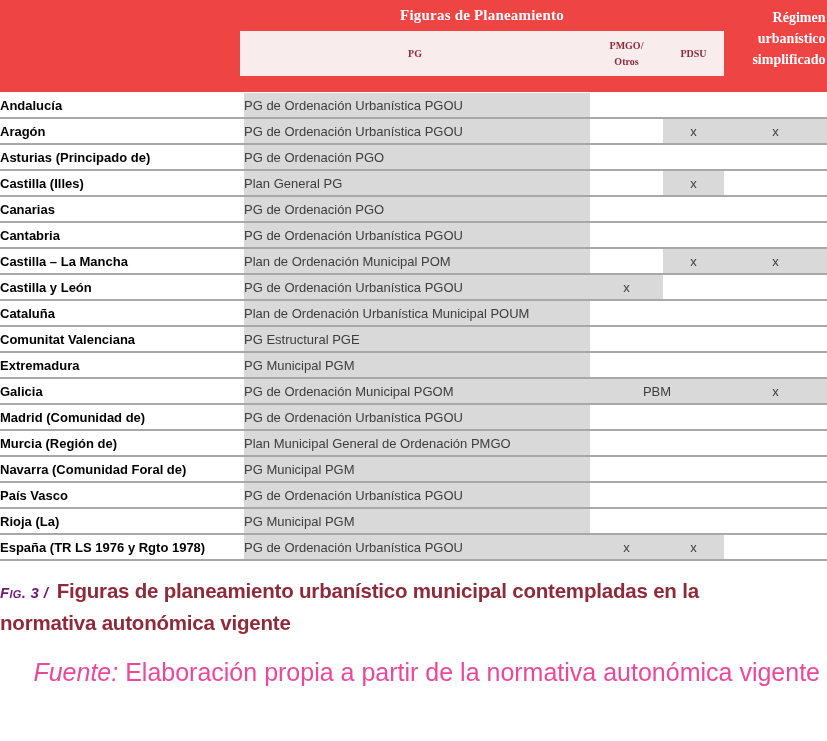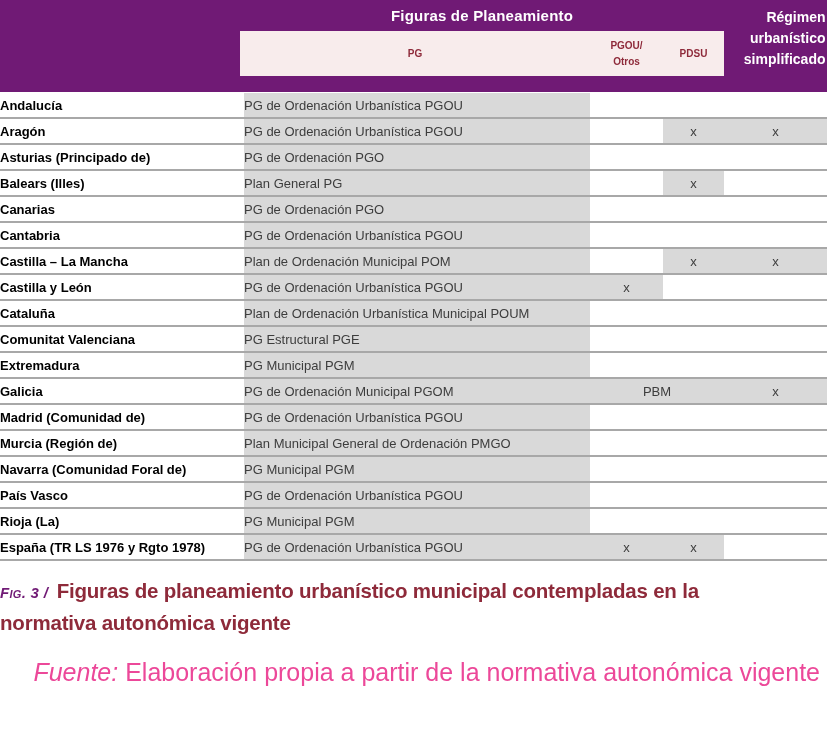--- a/index.html
+++ b/index.html
@@ -1,19 +1,19 @@
 <!DOCTYPE html>
 <html><head>
 <meta charset="utf-8">
 <style>
   html,body{margin:0;padding:0;background:#ffffff;}
   body{width:827px;height:741px;font-family:"Liberation Sans",sans-serif;position:relative;overflow:hidden;}
 
   
-  .tbl-header{position:relative;width:827px;height:92px;background:#701a75;}
+  .tbl-header{position:relative;width:827px;height:92px;background:#ef4444;font-family:Liberation Serif, serif;}
   .group-title{position:absolute;left:240px;top:0;width:484px;height:31px;
     display:flex;align-items:center;justify-content:center;
     color:#ffffff;font-weight:bold;font-size:15px;letter-spacing:.2px;}
   .pink-band{position:absolute;left:240px;top:31px;width:484px;height:45px;
     background:#f8ecec;display:flex;align-items:stretch;}
   .pink-band .col{display:flex;align-items:center;justify-content:center;
     color:#8e2a3a;font-weight:bold;font-size:10px;text-align:center;}
   .col-pg{width:350px;}
   .col-nnss{width:73px;line-height:16px;font-size:13.5px;}
   .col-pdsu{width:61px;}
@@ -45,21 +45,21 @@
 </style>
 </head>
 <body>
 
 <div class="tbl-header">
   <div class="group-title">Figuras de Planeamiento</div>
   <div class="pink-band">
     <div class="col col-pg">PG</div>
     <div class="col col-nnss">
       <span>
-        <span>PGOU/</span><br>
+        <span>PMGO/</span><br>
         <span>Otros</span>
       </span>
     </div>
     <div class="col col-pdsu">PDSU</div>
   </div>
   <div class="regimen-head">
     <span>Régimen urbanístico simplificado</span>
   </div>
 </div>
 
@@ -91,21 +91,21 @@
       </tr>
       <tr>
         <td class="region">Asturias (Principado de)</td>
         <td class="gap"></td>
         <td class="pg shaded">PG de Ordenación PGO</td>
         <td class="mark"></td>
         <td class="mark"></td>
         <td class="mark"></td>
       </tr>
       <tr>
-        <td class="region">Balears (Illes)</td>
+        <td class="region">Castilla (Illes)</td>
         <td class="gap"></td>
         <td class="pg shaded">Plan General PG</td>
         <td class="mark"></td>
         <td class="mark shaded">x</td>
         <td class="mark"></td>
       </tr>
       <tr>
         <td class="region">Canarias</td>
         <td class="gap"></td>
         <td class="pg shaded">PG de Ordenación PGO</td>

